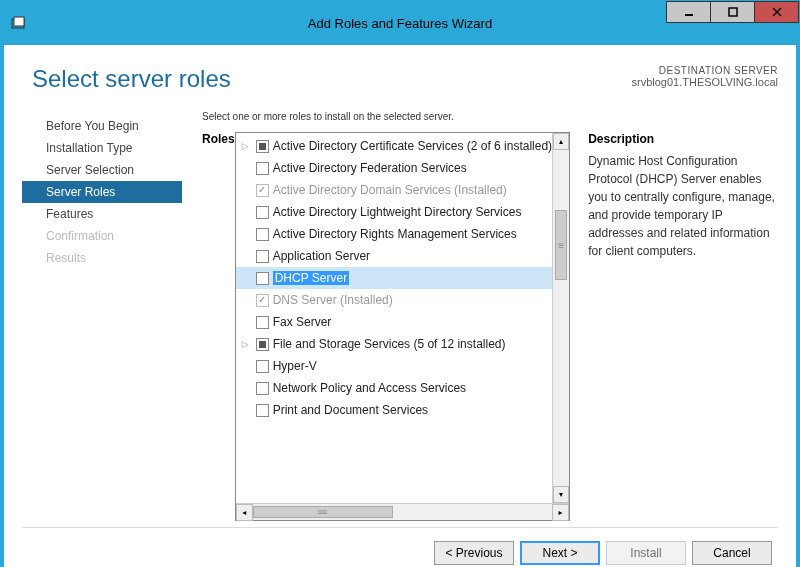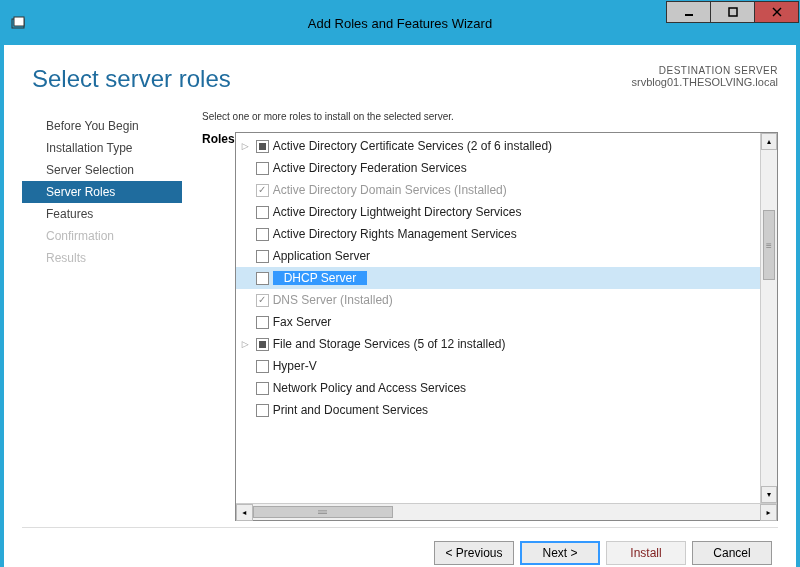--- a/index.html
+++ b/index.html
@@ -32,35 +32,35 @@
   .list-inner { padding:2px 0; }
   .role-row { display:flex; align-items:center; height:22px; padding-left:6px; gap:4px; white-space:nowrap; font-size:12px; color:#222; }
   .expander { width:10px; color:#999; font-size:9px; }
   .chkbox { width:13px; height:13px; border:1px solid #888; display:flex; align-items:center; justify-content:center; background:#fff; font-size:10px; line-height:1; }
   .chkbox.tri { background:#fff; }
   .chkbox.tri::after { content:""; width:7px; height:7px; background:#555; display:block; }
   .chkbox.checked::after { content:"✓"; color:#888; }
   .role-row.installed { color:#999; }
   .role-row.installed .chkbox { border-color:#bbb; }
   .role-row.sel { background:#cde6f7; }
-  .role-row.sel .label { background:#3399ff; color:#fff; padding:0 11px; }
+  .role-row.sel .label { background:#3399ff; color:#fff; padding:0 2px; }
   .vscroll { width:17px; background:#f0f0f0; border-left:1px solid #ccc; display:flex; flex-direction:column; position:absolute; right:0; top:0; bottom:0; }
   .sbtn { height:17px; border:1px solid #bbb; background:#eee; font-size:8px; display:flex; align-items:center; justify-content:center; }
   .strack { flex:1; position:relative; background:#f0f0f0; }
   .sthumb { position:absolute; left:2px; right:2px; top:60px; height:70px; background:#cdcdcd; border:1px solid #aaa; display:flex; align-items:center; justify-content:center; }
   .sthumb::after { content:"≡"; color:#888; font-size:10px; }
   .hscroll { height:17px; border-top:1px solid #ccc; background:#f0f0f0; display:flex; }
   .htrack { flex:1; position:relative; }
   .hthumb { position:absolute; top:2px; bottom:2px; left:0; width:140px; background:#cdcdcd; border:1px solid #aaa; display:flex; align-items:center; justify-content:center; }
   .hthumb::after { content:"⫼"; transform:rotate(90deg); color:#888; font-size:10px; }
   .desc-text { font-size:12px; color:#333; line-height:1.5; }
   .footer { height:50px; border-top:1px solid #ddd; display:flex; align-items:center; justify-content:flex-end; gap:6px; padding-right:6px; margin-top:6px; }
   .btn { min-width:80px; height:24px; border:1px solid #999; background:#ebebeb; font-size:12px; padding:0 10px; }
   .btn.default { border:2px solid #3399ff; }
-  .btn[disabled] { color:#7f1d1d; border-color:#ccc; background:#f2f2f2; }
+  .btn[disabled] { color:#737373; border-color:#ccc; background:#f2f2f2; }
 </style>
 </head>
 <body>
 
 <div class="win">
   <div class="titlebar">
     <div class="tb-icon">
       <svg width="14" height="14" viewBox="0 0 14 14">
           <rect x="1" y="3" width="12" height="9" fill="none" stroke="#333"></rect>
           <rect x="3" y="1" width="10" height="9" fill="#fff" stroke="#333"></rect>
@@ -191,20 +191,24 @@
               </div>
               <div class="hscroll">
                 <div class="sbtn" style="width:17px">◂</div>
                 <div class="htrack">
                     <div class="hthumb"></div>
                   </div>
                 <div class="sbtn" style="width:17px">▸</div>
               </div>
             </div>
           </div>
+          <div class="desc-col">
+            <div class="col-label">Description</div>
+            <div class="desc-text">Dynamic Host Configuration Protocol (DHCP) Server enables you to centrally configure, manage, and provide temporary IP addresses and related information for client computers.</div>
+          </div>
         </div>
       </div>
     </div>
 
     <div class="footer">
       <button class="btn">&lt; Previous</button>
       <button class="btn default">Next &gt;</button>
       <button class="btn" disabled="">Install</button>
       <button class="btn">Cancel</button>
     </div>

